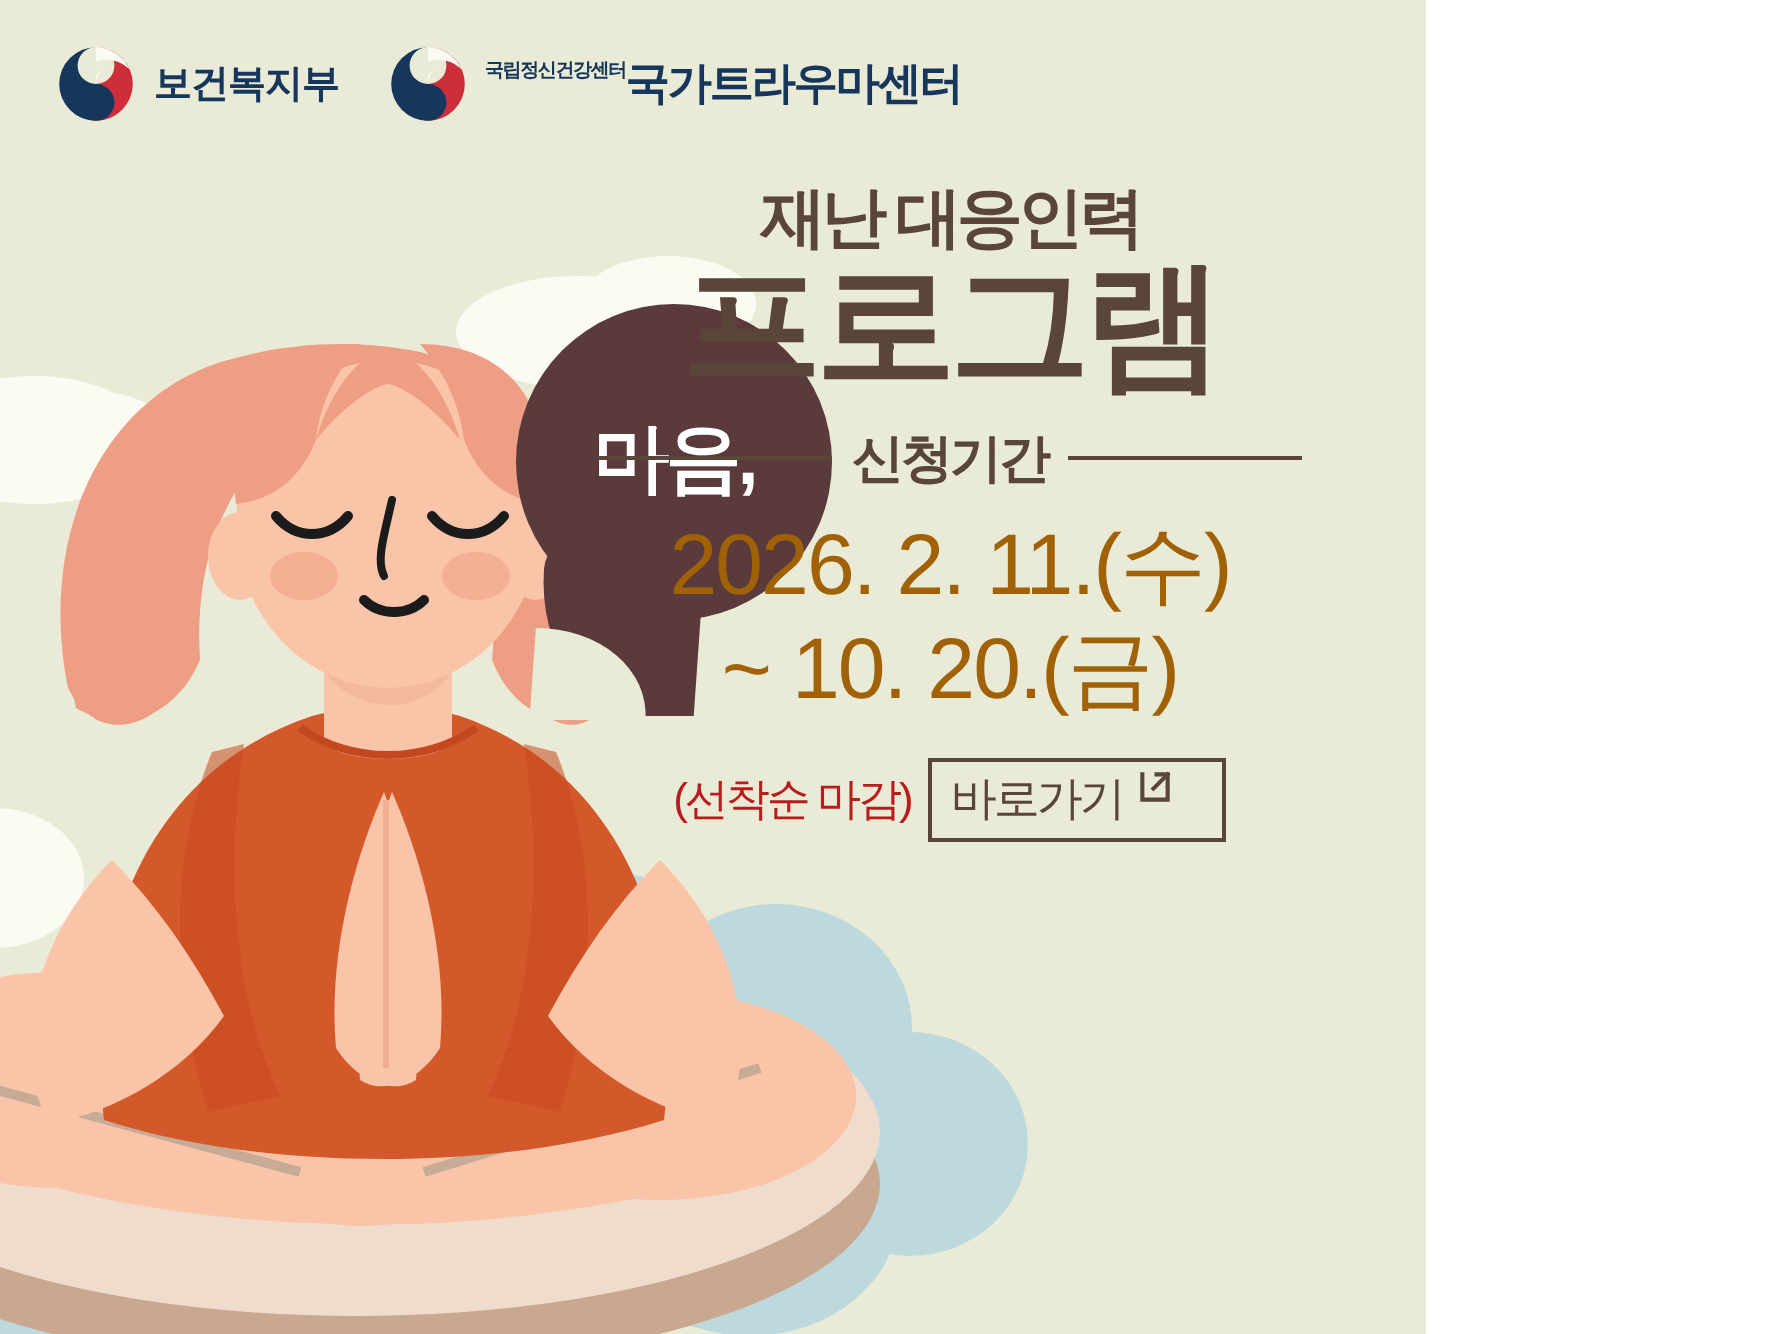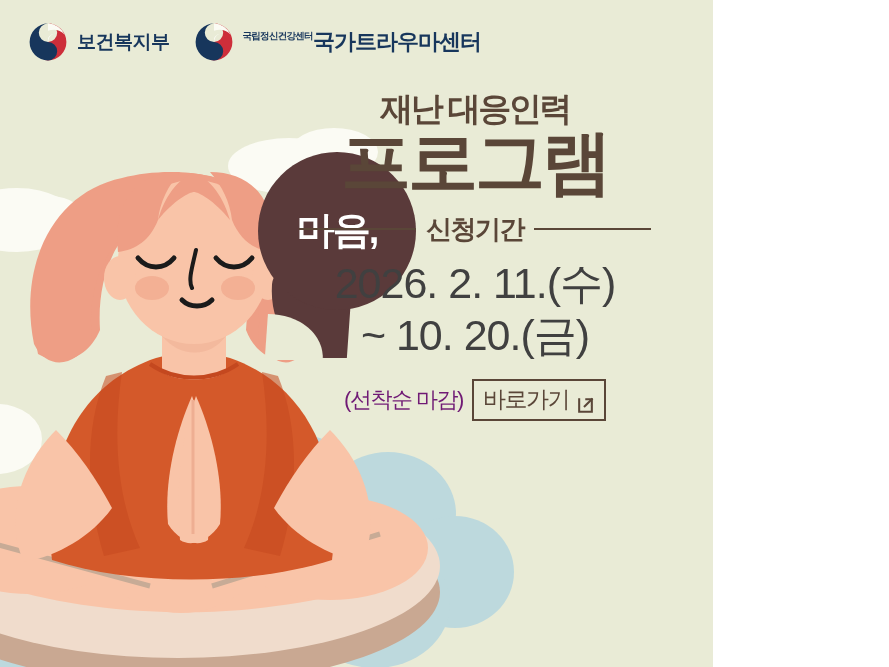--- a/index.html
+++ b/index.html
@@ -110,38 +110,38 @@
     margin-top:16px;
   }
   #period-row .rule { flex:1 1 auto; height:2px; background:#5a4638; }
   #period-label {
     font-size:26px; font-weight:bold;
     color:#5a4638; letter-spacing:-1.5px;
     white-space:nowrap;
   }
 
   .date-line {
-    font-size:43px; color:#404040;
+    font-size:43px; color:#a16207;
     letter-spacing:-1px; line-height:1.22;
     white-space:nowrap;
   }
   #date-line-1 { margin-top:10px; }
 
   #cta-row {
     display:flex; align-items:center; justify-content:center;
     gap:9px; margin-top:18px;
   }
   #note {
-    font-size:22px; color:#701a75;
+    font-size:22px; color:#b91c1c;
     letter-spacing:-1.5px; white-space:nowrap;
   }
   #cta-button {
-    display:flex; align-items:flex-end; gap:7px;
+    display:flex; align-items:flex-start; gap:7px;
     border:2.5px solid #5a4638;
-    padding:3px 9px 4px 9px;
+    padding:3px 24px 4px 9px;
     background:transparent;
     cursor:pointer;
   }
   #cta-label {
     font-size:23px; color:#5a4638;
     letter-spacing:-1.5px; white-space:nowrap;
     font-family:"Liberation Sans", sans-serif;
   }
   #external-link-icon { width:19px; height:19px; flex:0 0 auto; }
 </style>

